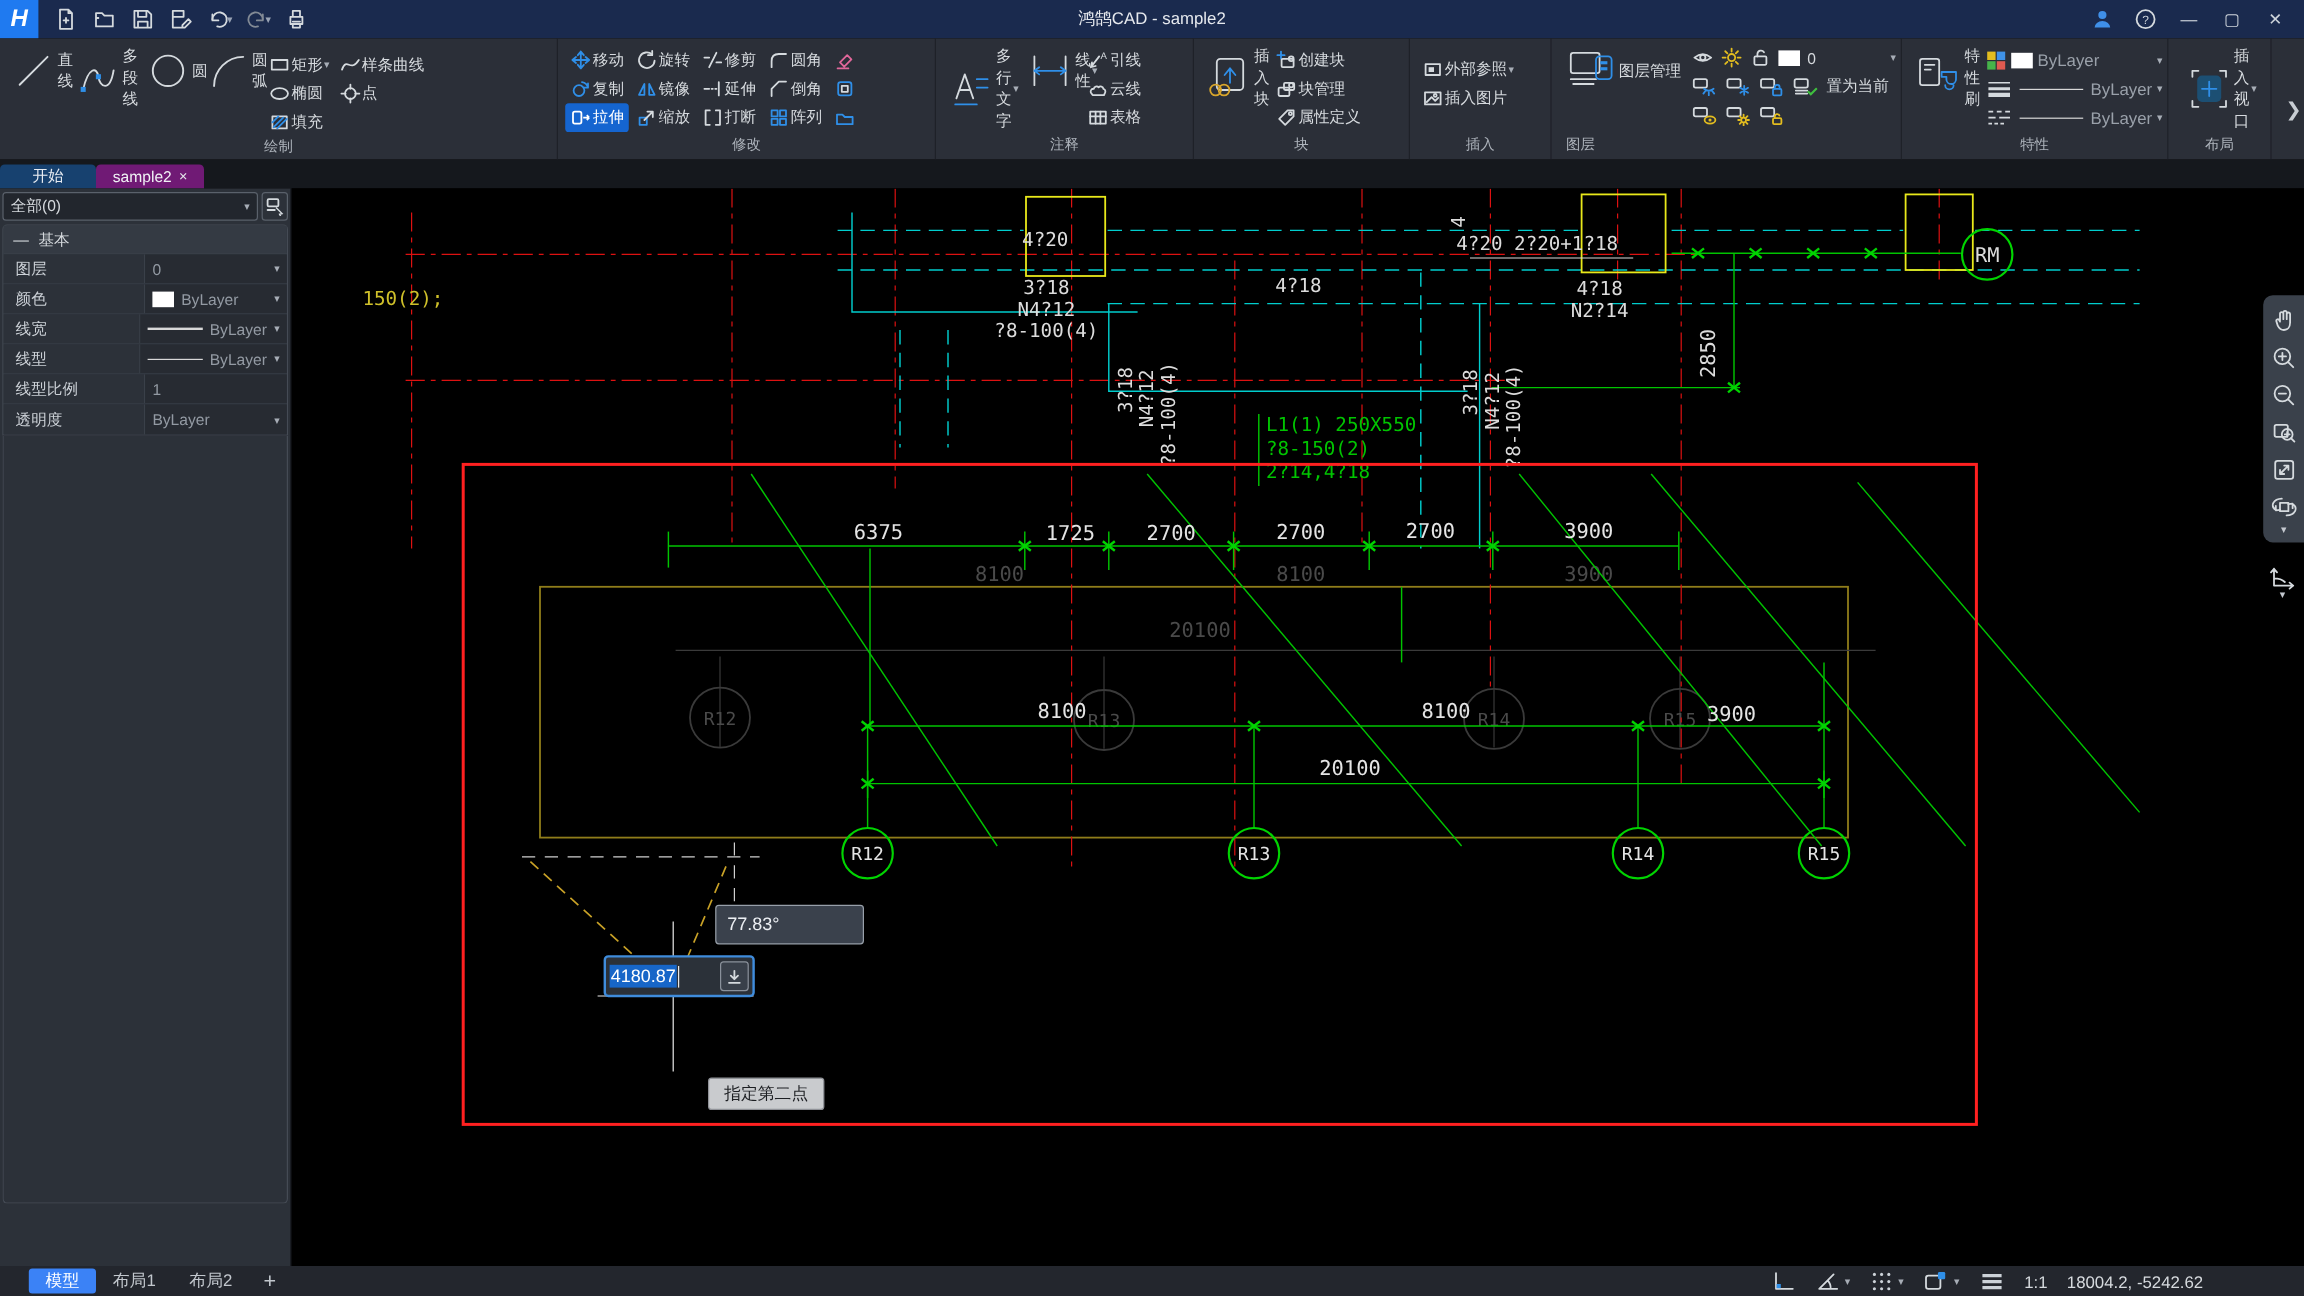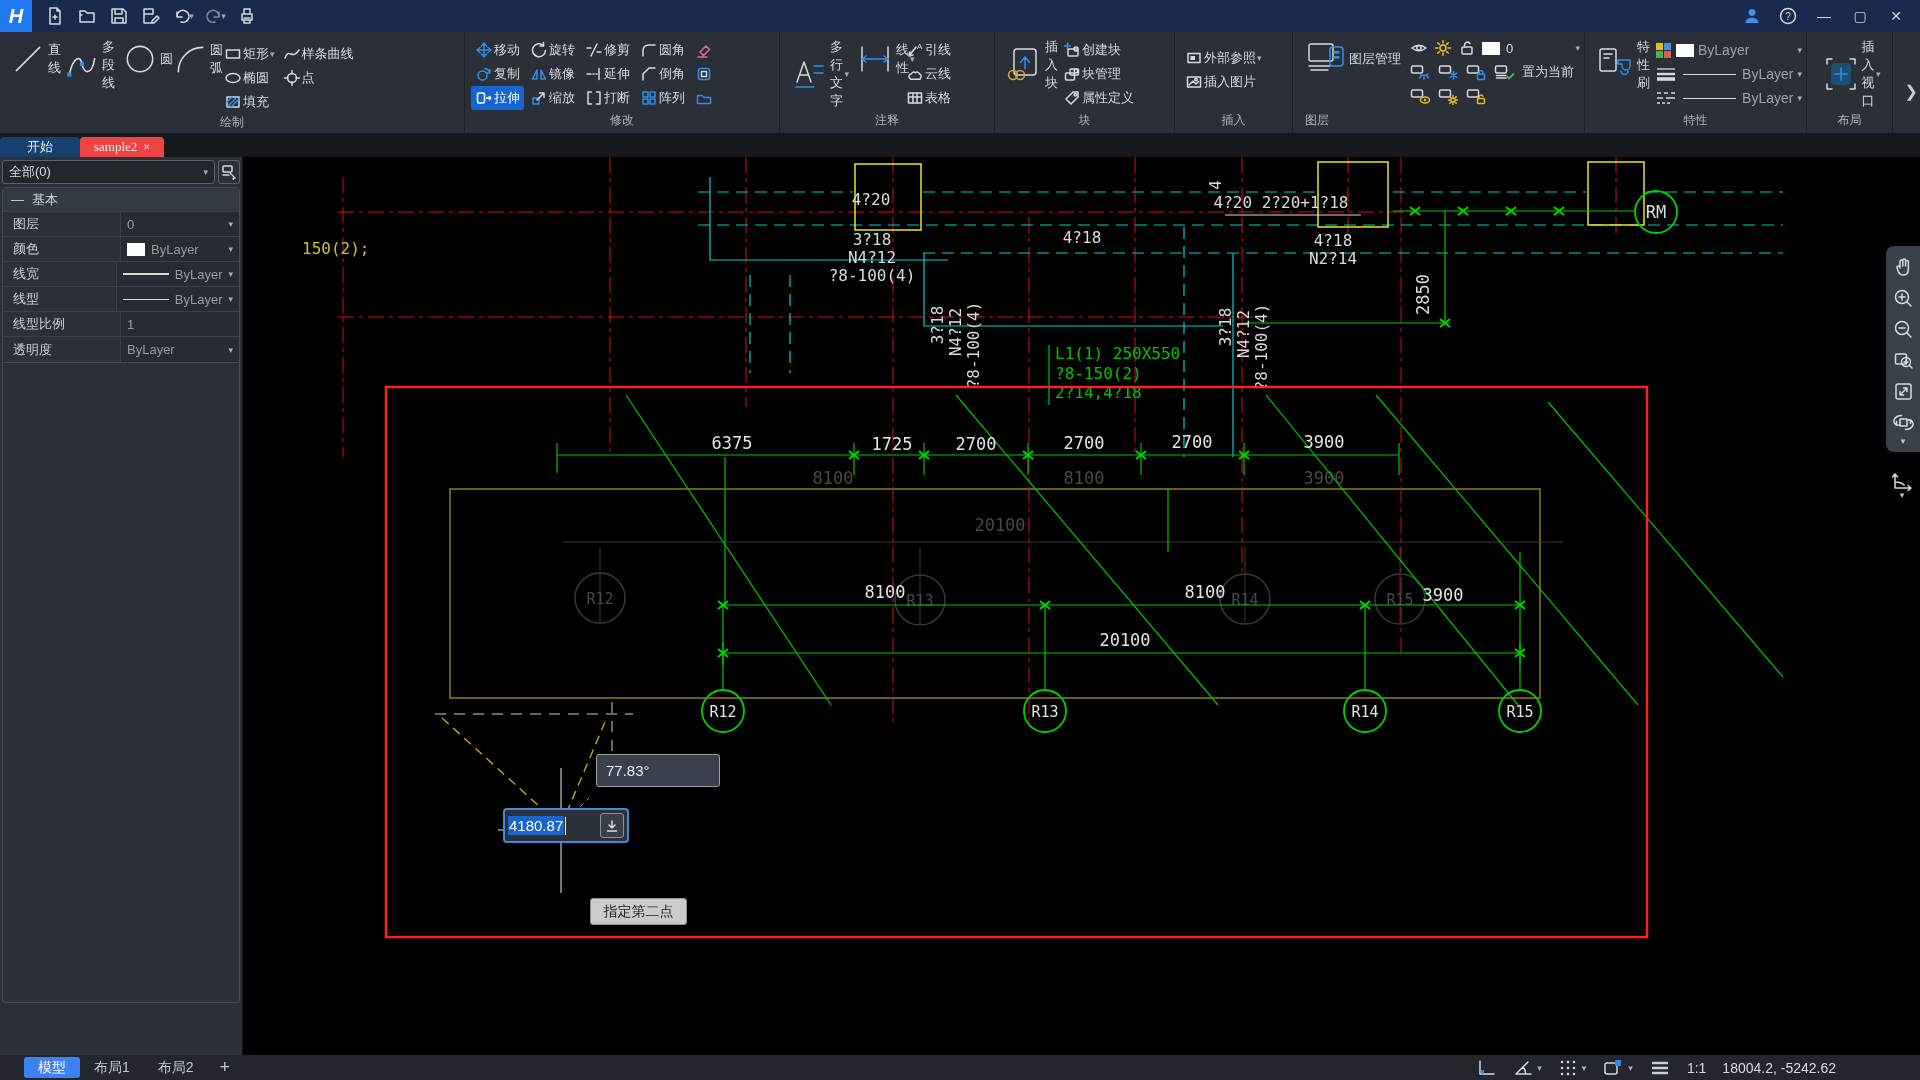--- a/index.html
+++ b/index.html
@@ -35,21 +35,21 @@
   .dca { color:#a7adb6; font-size:9px; }
   .swatch-w { width:18px; height:13px; background:#fff; display:inline-block; }
   .lyr-ddl { display:flex; align-items:center; gap:6px; height:24px; color:#d6dade; font-size:13px; }
   .bylayer-row { display:flex; align-items:center; height:24px; gap:4px; color:#9aa1aa; font-size:14px; }
   .chev-right { position:absolute; right:2px; top:50px; color:#c8cdd3; font-size:16px; }
 
   
   .doctabs { position:absolute; left:0; top:133px; width:1920px; height:24px; background:#15181d; display:flex; align-items:flex-end; }
   .dtab { height:20px; display:flex; align-items:center; justify-content:center; gap:6px; font-size:13px; border-radius:4px 4px 0 0; padding:0 14px; }
   .dtab.start { background:#17416f; color:#e8ecf2; width:80px; }
-  .dtab.doc { background:#ef4444; color:#f0f2f5;font-family:Liberation Serif, serif; }
+  .dtab.doc { background:#701a75; color:#f0f2f5; }
   .dtab .x { font-size:12px; color:#e4e7eb; }
 
   
   .leftpanel { position:absolute; left:0; top:157px; width:243px; height:898px; background:#2c3139; border-right:1px solid #101216; }
   .filter-row { display:flex; align-items:flex-start; gap:3px; padding:3px 2px 3px 2px; }
   .filter-select { flex:1; height:24px; background:#22262d; border:1px solid #5a616b; border-radius:3px; display:flex; align-items:center; color:#d6dade; font-size:13px; padding:0 6px; }
   .filter-select .dca { margin-left:auto; }
   .filter-btn { width:22px; height:24px; display:flex; align-items:center; justify-content:center; border:1px solid #5a616b; border-radius:3px; background:#2c3139; }
   .propbox { margin:0 2px; border:1px solid #454b55; border-radius:4px 4px 0 0; }
   .sect-head { height:24px; display:flex; align-items:center; gap:8px; padding:0 8px; background:#343a43; color:#d6dade; font-size:13px; border-bottom:1px solid #3a4049; }
@@ -61,21 +61,21 @@
   .pv-line.thin { height:1px; }
   .panel-rest { height:640px; background:#2c3139; margin:0 2px; border:1px solid #454b55; border-top:none; border-radius:0 0 4px 4px; }
 
   
   .canvas { position:absolute; left:243px; top:157px; width:1677px; height:898px; background:#000; overflow:hidden; }
   .canvas svg.draw { position:absolute; left:0; top:0; }
   text.cad { font-family:"DejaVu Sans Mono", monospace; }
 
   
   .ov-angle { position:absolute; left:353px; top:597px; width:124px; height:33px; background:#3a414c; border:1px solid #98a0aa; border-radius:3px; color:#eceff3; font-size:15px; display:flex; align-items:center; padding-left:9px; }
-  .ov-input { position:absolute; left:260px; top:639px; width:126px; height:35px; background:#2b3139; border:2px solid #3f8cdc; border-radius:4px; display:flex; align-items:center; padding:0 3px;margin-top:12px; }
+  .ov-input { position:absolute; left:260px; top:639px; width:126px; height:35px; background:#2b3139; border:2px solid #3f8cdc; border-radius:4px; display:flex; align-items:center; padding:0 3px; }
   .ov-input .sel { background:#1766c8; color:#fff; font-size:15px; padding:1px 1px; }
   .ov-input .tcaret { width:1px; height:18px; background:#e8e8e8; margin-left:1px; }
   .ov-input .dd { margin-left:auto; width:24px; height:25px; background:#39404a; border:1px solid #8a919b; border-radius:3px; display:flex; align-items:center; justify-content:center; }
   .ov-prompt { position:absolute; left:347px; top:741px; width:97px; height:27px; background:#c9cbce; border:1px solid #909298; border-radius:3px; color:#1c1e22; font-size:14px; display:flex; align-items:center; justify-content:center; }
 
   
   .navbar { position:absolute; right:0; top:89px; width:34px; background:#3a414b; border-radius:8px 0 0 8px; display:flex; flex-direction:column; align-items:center; padding:9px 0 6px; gap:7px; }
   .navbtn { width:24px; height:24px; display:flex; align-items:center; justify-content:center; }
   .nav-caret { color:#c3c8cf; font-size:9px; margin-top:-5px; }
   .ucsbar { position:absolute; right:2px; top:312px; width:32px; display:flex; flex-direction:column; align-items:center; gap:2px; }
@@ -128,20 +128,21 @@
           <path class="ic" style="stroke:#828a95" d="M15 10 A6 6 0 1 0 11 16"></path>
         </svg>
         <span class="caret">▾</span>
       </div>
     <div class="qbtn">
         <svg width="20" height="20" viewBox="0 0 20 20">
           <path class="ic" d="M5 8 H15 V14 H5 Z M7 8 V3 H13 V8 M7 12 H13 M7 14 V17 H13 V14"></path>
         </svg>
       </div>
   </div>
+  <div class="win-title">鸿鹄CAD - sample2</div>
   <div class="win-right">
     <div class="wbtn">
         <svg width="20" height="20" viewBox="0 0 20 20">
           <circle cx="10" cy="6.5" r="3.4" fill="#3f8fe8"></circle>
           <path d="M3.5 17 a6.5 5.5 0 0 1 13 0 Z" fill="#3f8fe8"></path>
         </svg>
       </div>
     <div class="wbtn">
         <svg width="20" height="20" viewBox="0 0 20 20">
           <circle class="ic" cx="10" cy="10" r="7.5"></circle>

